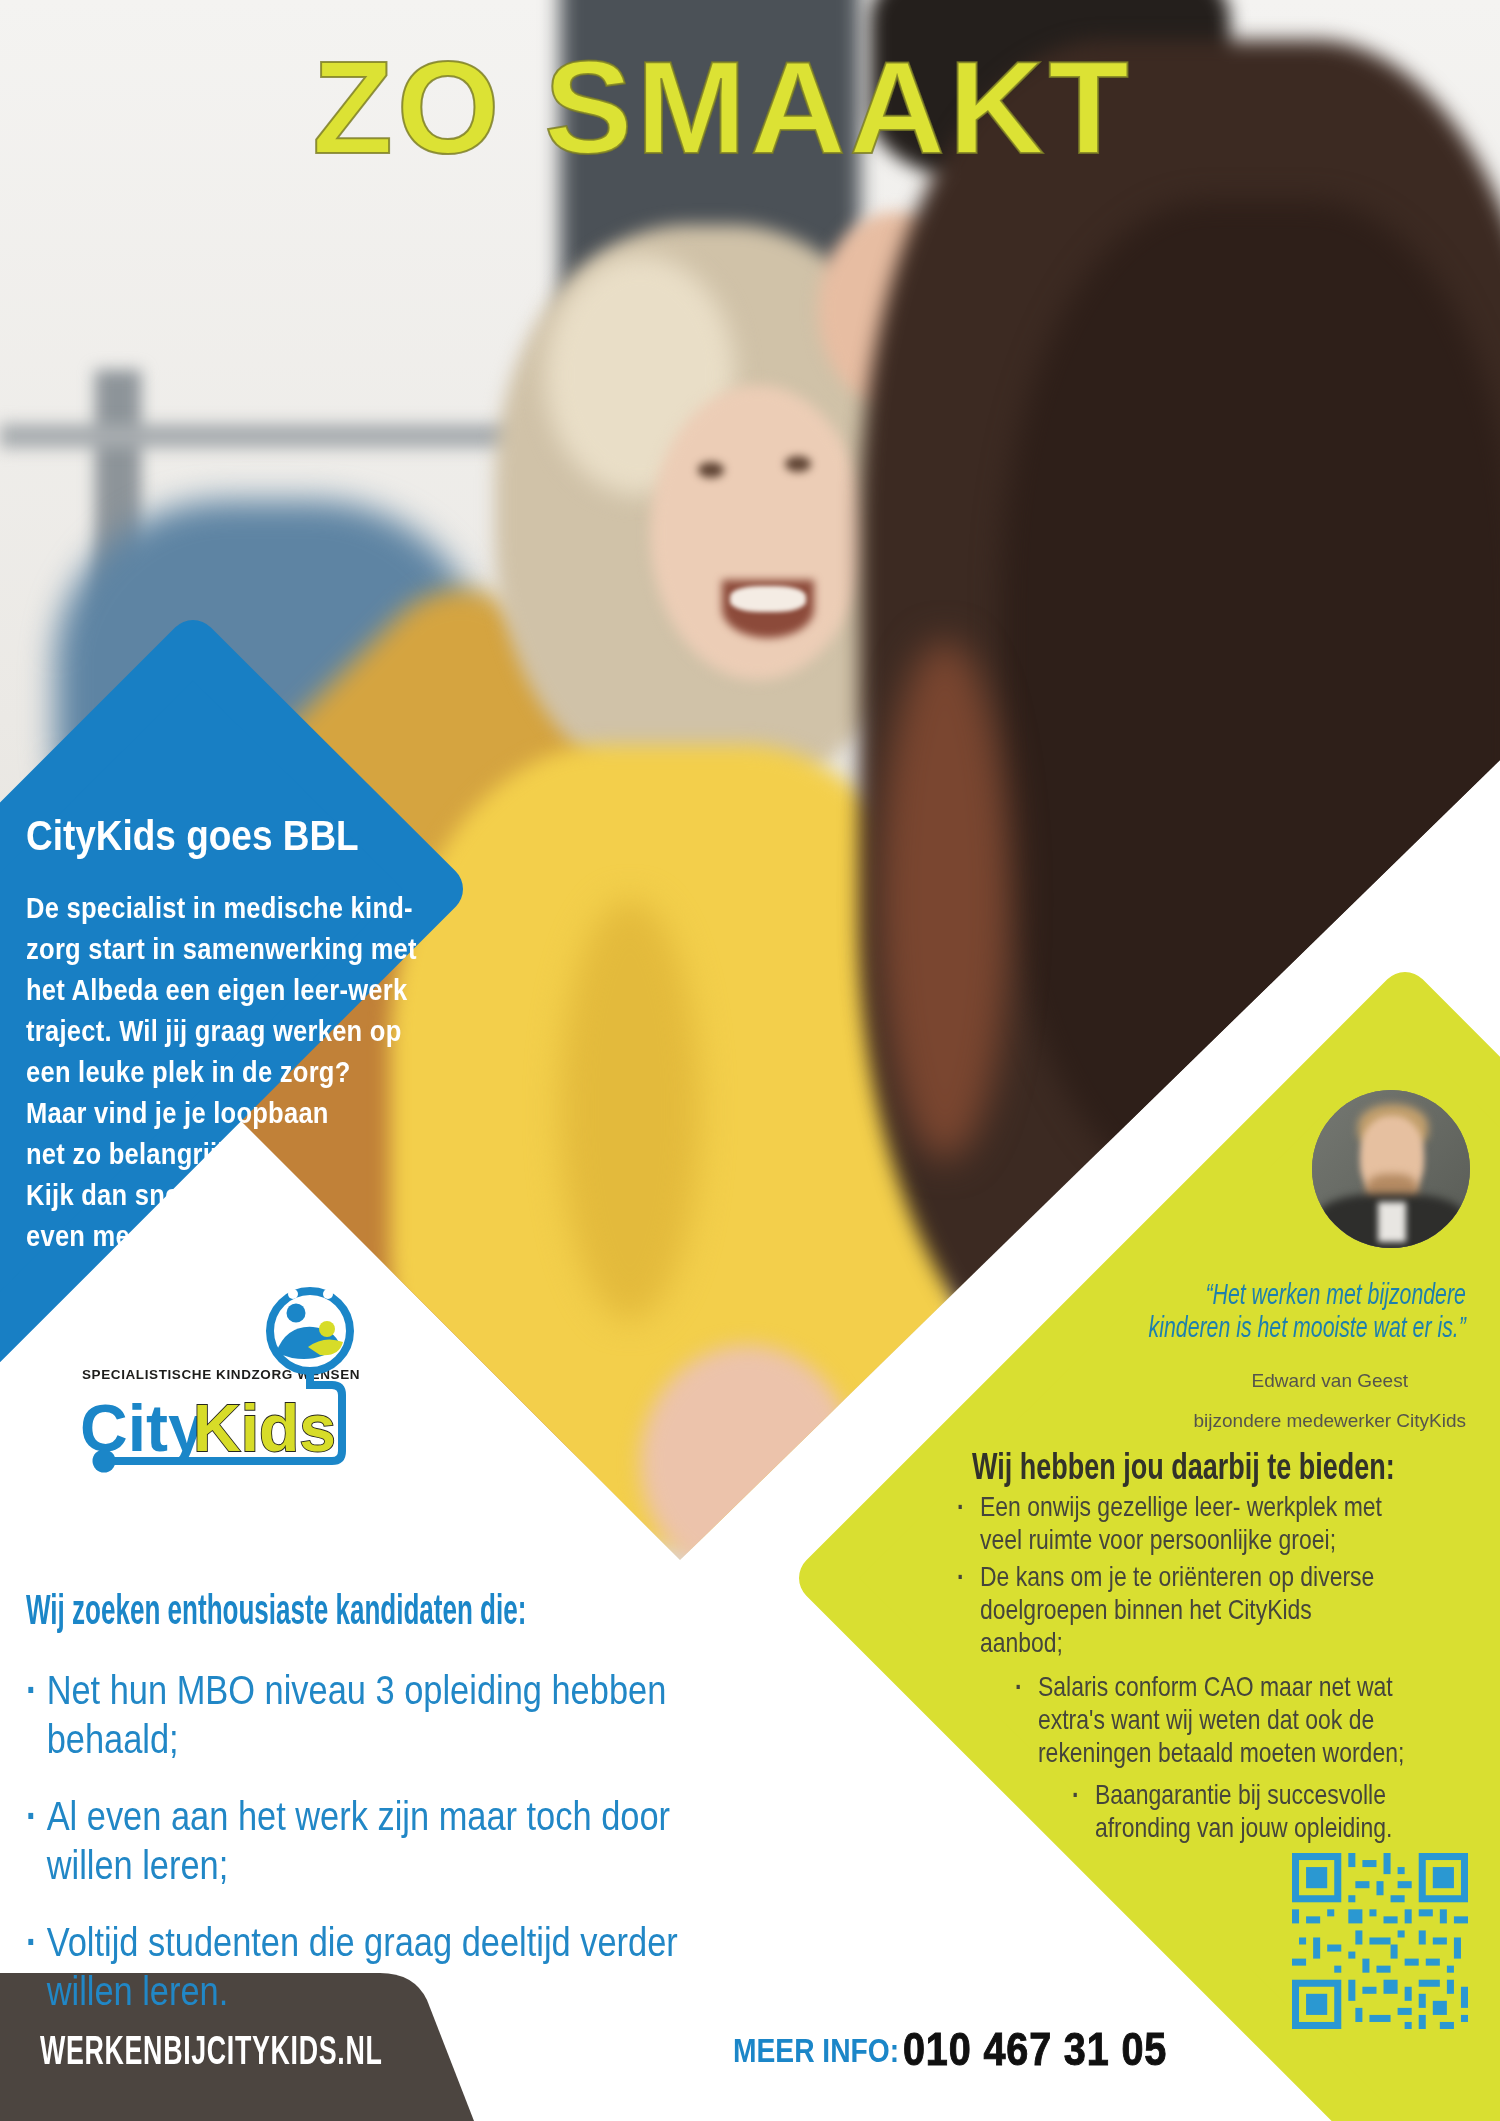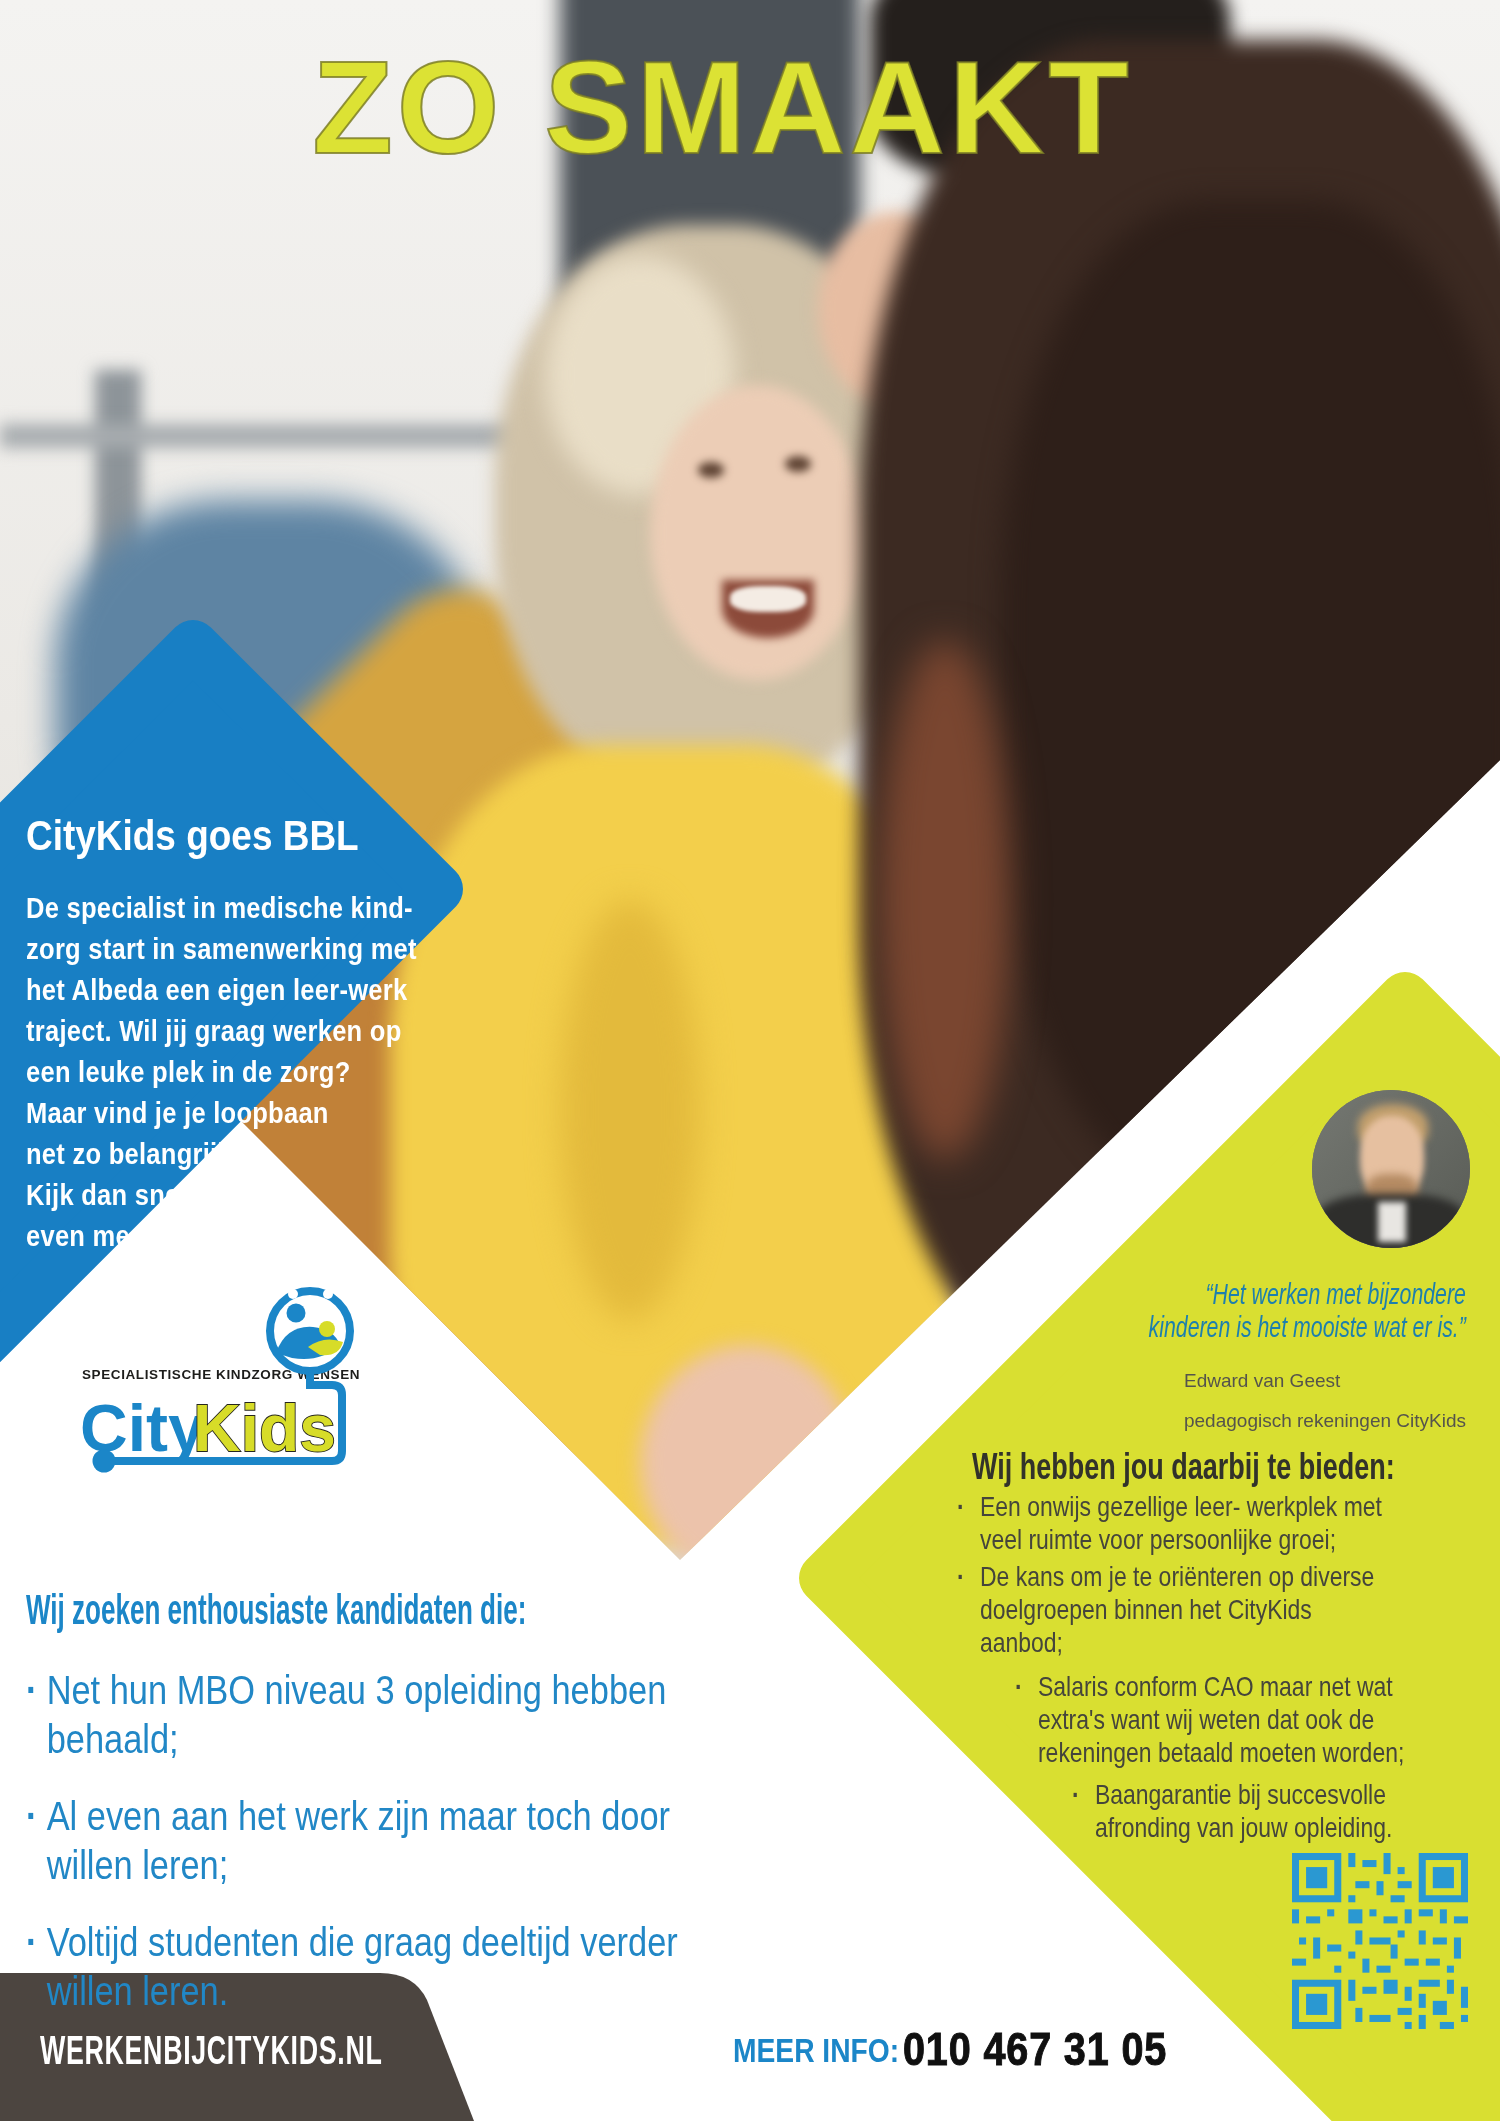--- a/index.html
+++ b/index.html
@@ -33,21 +33,21 @@
     transform:scaleX(.62);transform-origin:left top;white-space:nowrap;}
   .cand-list{left:26px;top:1648px;transform:scaleX(.86);transform-origin:left top;}
   .cand-item{display:flex;margin-bottom:10px;color:#2187c6;font-size:40px;line-height:49px;}
   .cand-item .dot::before{content:"·";font-weight:bold;}
   .cand-item .dot{width:24px;flex:0 0 24px;}
   .cand-item .t{white-space:pre-line;}
 
   
   .quote{right:34px;top:1277px;text-align:right;color:#1d7fae;font-style:italic;
     font-size:30px;line-height:33px;transform:scaleX(.71);transform-origin:right top;}
-  .person{right:34px;top:1351px;text-align:left;color:#55544c;
+  .person{right:34px;top:1351px;text-align:center;color:#55544c;
     font-size:19px;line-height:20px;}
   .person .nm{font-weight:normal;}
 
   
   .offer-h{left:972px;top:1446px;font-size:36px;font-weight:bold;color:#32322a;
     transform:scaleX(.75);transform-origin:left top;white-space:nowrap;}
   .offer-item{position:absolute;display:flex;color:#45453b;font-size:28px;line-height:33px;
     transform:scaleX(.82);transform-origin:left top;}
   .offer-item .dot::before{content:"·";font-weight:bold;}
   .offer-item .dot{width:14px;flex:0 0 14px;margin-right:14px;}
@@ -160,21 +160,21 @@
     <div class="p" style="left:46px;top:14px;width:70px;height:42px;background:#c3a06d;filter:blur(4px);border-radius:50% 50% 30% 30%;"></div>
     <div class="p" style="left:48px;top:26px;width:64px;height:84px;background:#e6c0a0;filter:blur(3px);border-radius:45%;"></div>
     <div class="p" style="left:54px;top:84px;width:52px;height:32px;background:#b48a62;filter:blur(4px);border-radius:40%;"></div>
     <div class="p" style="left:4px;top:104px;width:150px;height:60px;background:#2e2e2c;filter:blur(4px);border-radius:40% 40% 0 0;"></div>
     <div class="p" style="left:66px;top:112px;width:28px;height:40px;background:#e8e6e2;filter:blur(3px);"></div>
   </div>
   <div class="txt quote">“Het werken met bijzondere
 kinderen is het mooiste wat er is.”</div>
   <div class="txt person">
     <div class="nm">Edward van Geest</div>
-    <div>pedagogisch rekeningen CityKids</div>
+    <div>bijzondere medewerker CityKids</div>
   </div>
 
   <div class="txt offer-h">Wij hebben jou daarbij te bieden:</div>
   <div class="offer-item" style="left:957px;top:1490px;">
     <span class="dot"></span>
     <span class="t">Een onwijs gezellige leer- werkplek met
 veel ruimte voor persoonlijke groei;</span>
   </div>
   <div class="offer-item" style="left:957px;top:1560px;">
     <span class="dot"></span>

